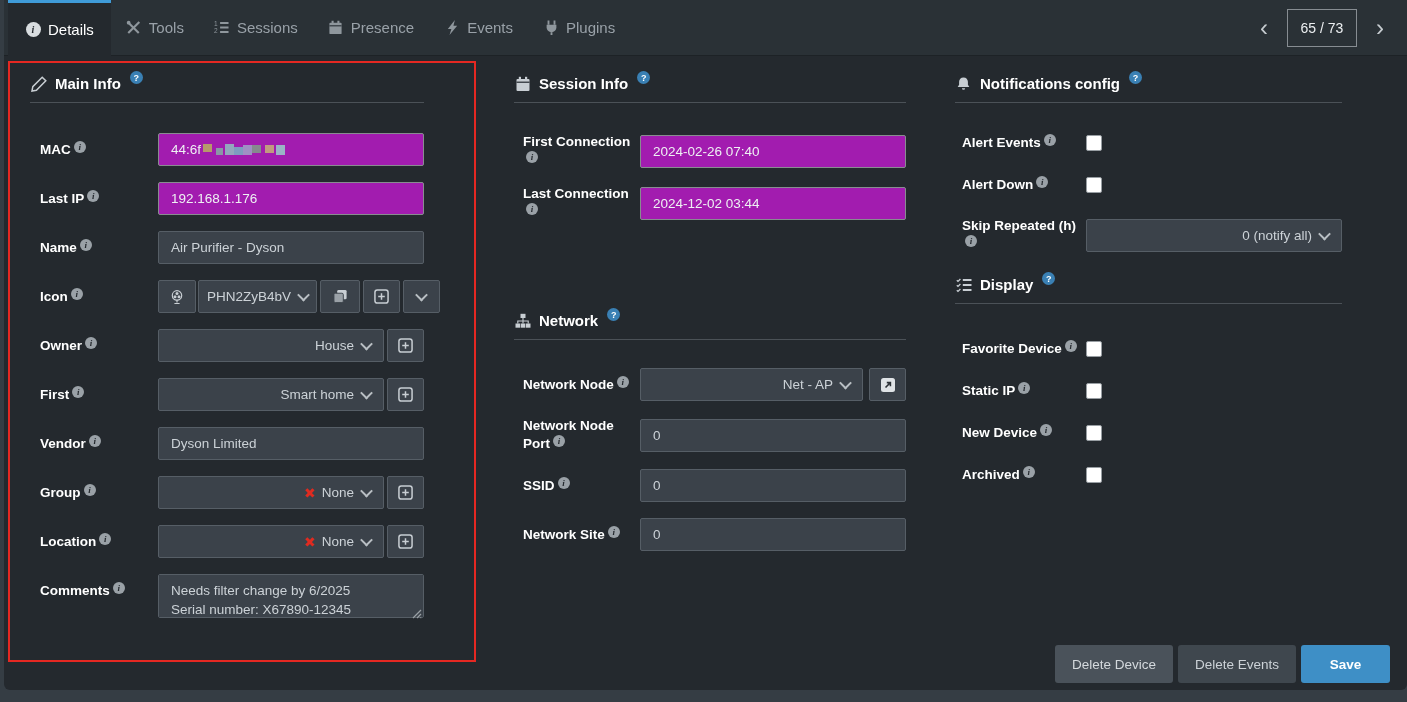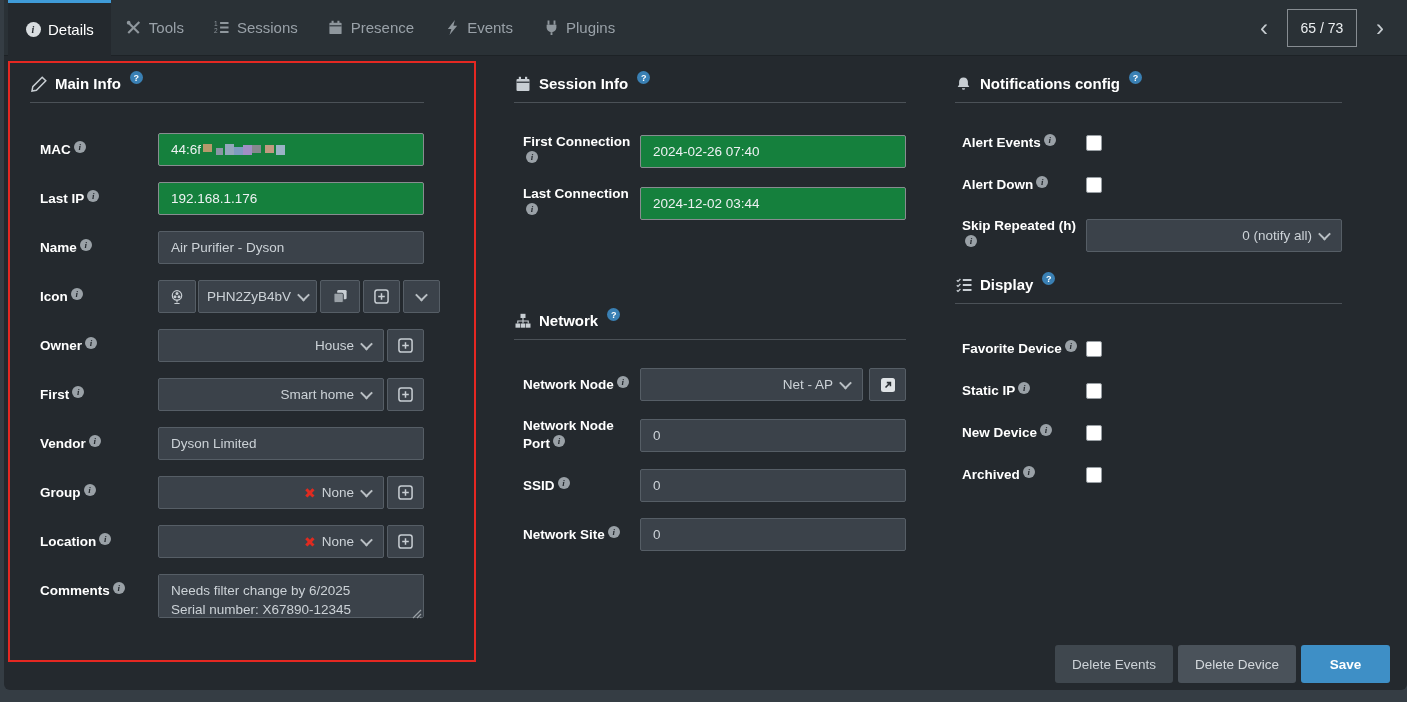--- a/index.html
+++ b/index.html
@@ -78,21 +78,21 @@
   .col2 .lbl{flex-basis:117px;}
   .col3 .lbl{flex-basis:124px;}
   .ctl{flex:1;display:flex;align-items:center;min-width:0;}
   
   .input,.select{
     height:33px;box-sizing:border-box;background:#3b424a;border:1px solid #565e66;
     color:#ccd2d7;font-size:13.5px;display:flex;align-items:center;padding:0 12px;
     border-radius:2px;width:100%;font-family:inherit;
   }
   input.input{outline:none;}
-  .input.disabled{background:#15803d;border-color:#888c90;color:#eef1f3;}
+  .input.disabled{background:#a21caf;border-color:#888c90;color:#eef1f3;}
   .select{justify-content:flex-end;cursor:pointer;}
   .select .sel-text{white-space:nowrap;overflow:hidden;display:flex;align-items:center;gap:6px;}
   .chev{
     width:7px;height:7px;border-right:2px solid #b9bfc4;border-bottom:2px solid #b9bfc4;
     transform:rotate(45deg) translate(-1px,-1px);flex:none;margin-left:8px;
   }
   .ibtn{
     flex:none;width:37px;height:33px;box-sizing:border-box;margin-left:3px;
     background:#3b424a;border:1px solid #565e66;border-radius:2px;
     display:flex;align-items:center;justify-content:center;cursor:pointer;
@@ -570,16 +570,16 @@
           <span class="checkbox"></span>
         </div>
     </div>
 
   </div>
 </div>
 
 <div class="red-box"></div>
 
 <div class="footer">
+  <div class="btn mid">Delete Device</div>
   <div class="btn dark">Delete Events</div>
-  <div class="btn mid">Delete Device</div>
   <div class="btn save">Save</div>
 </div>
 
 </body></html>

